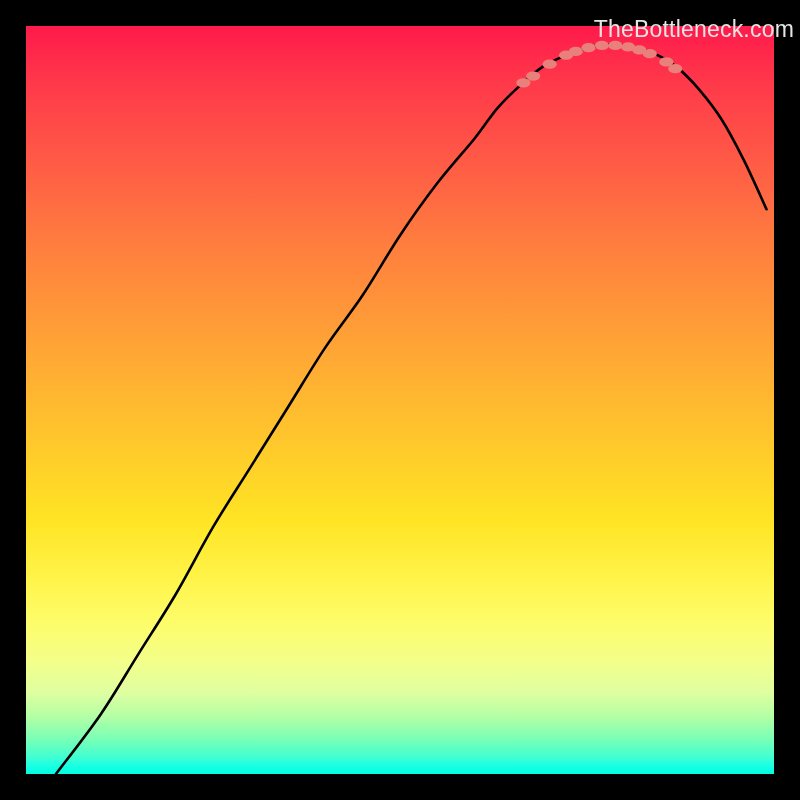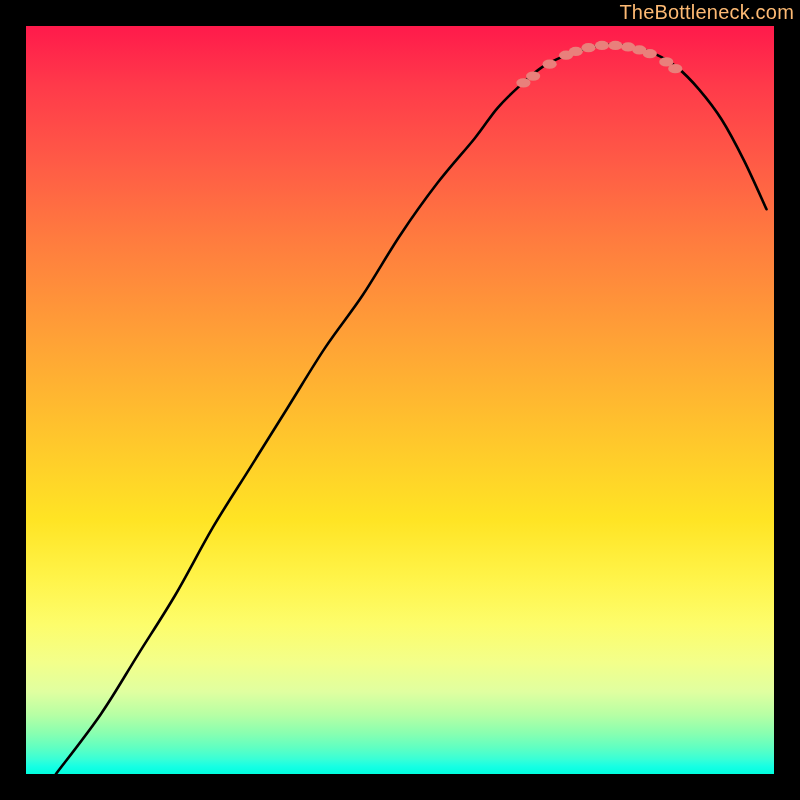--- a/index.html
+++ b/index.html
@@ -12,24 +12,24 @@
     font-family: Arial, Helvetica, sans-serif;
   }
   .outer {
     position: relative;
     width: 800px;
     height: 800px;
     background: #000;
   }
   .watermark {
     position: absolute;
-    top: 1px;
+    top: 16px;
     right: 6px;
-    color: #fdba74;
-    font-size: 20px;
+    color: #e5e5e5;
+    font-size: 23px;
     font-weight: 400;
     letter-spacing: 0.2px;
     z-index: 10;
   }
   .plot-area {
     position: absolute;
     left: 26px;
     top: 26px;
     width: 748px;
     height: 748px;

